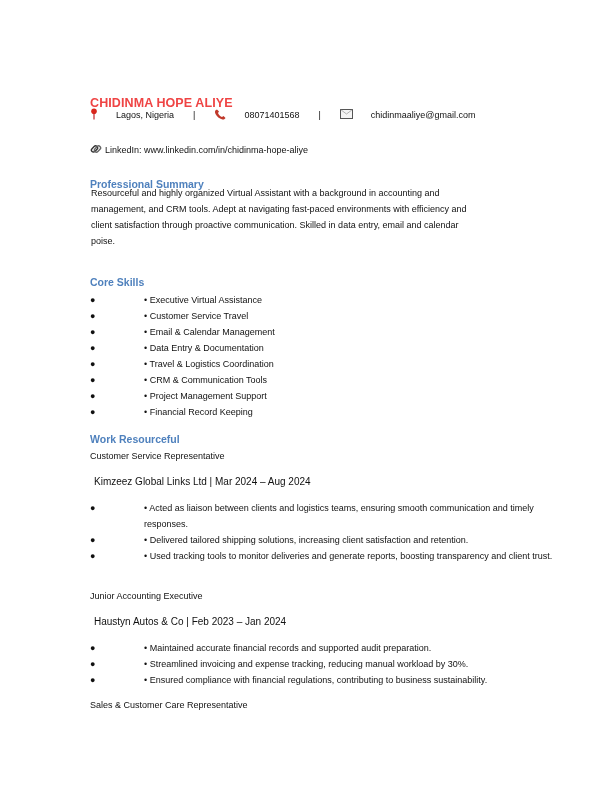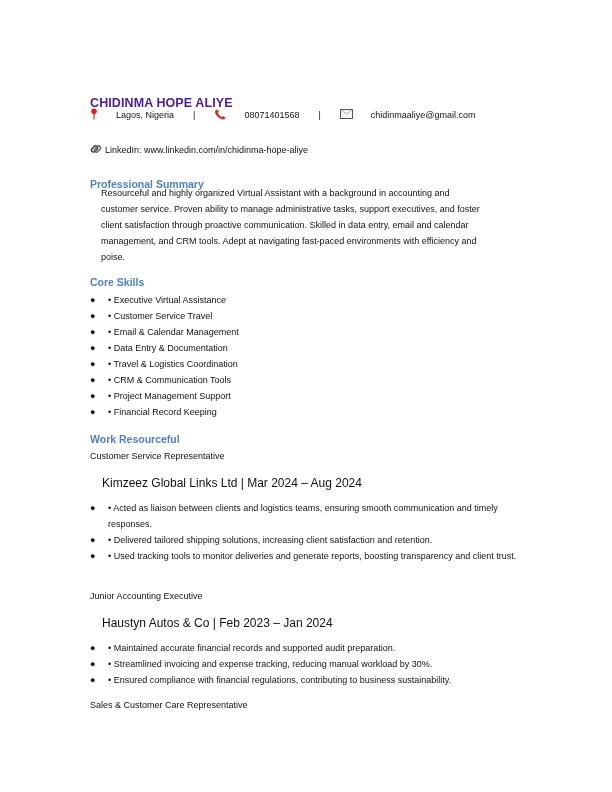--- a/index.html
+++ b/index.html
@@ -1,30 +1,30 @@
 <!DOCTYPE html>
 <html><head>
   <meta charset="utf-8">
   <style>
     html, body { margin: 0; padding: 0; background: #ffffff; }
     body { width: 612px; height: 792px; position: relative; overflow: hidden;
       font-family: "Liberation Sans", "DejaVu Sans", sans-serif; color: #111; }
     .page { position: absolute; left: 90px; top: 0; width: 440px; }
-    .name { position: absolute; top: 96px; left: 0; font-size: 12.5px; font-weight: bold; color: #4c1d95; letter-spacing: 0.1px; white-space: nowrap; }
+    .name { position: absolute; top: 96px; left: 0; font-size: 12.5px; font-weight: bold; color: #ef4444; letter-spacing: 0.1px; white-space: nowrap; }
     .contact { position: absolute; left: 0; font-size: 9px; white-space: nowrap; display: flex; align-items: center; }
     .contact .ic { display: inline-block; margin-right: 3px; }
     .contact .sep { margin: 0 4px; }
     .h2 { position: absolute; left: 0; font-size: 10.5px; font-weight: bold; color: #4f81bd; white-space: nowrap; }
-    .para { position: absolute; left: 11px; width: 440px; font-size: 9px; line-height: 16px; }
+    .para { position: absolute; left: 1px; width: 440px; font-size: 9px; line-height: 16px; }
     .list { position: absolute; left: 0; margin: 0; padding: 0; list-style: none; font-size: 9px; }
     .list li { position: relative; padding-left: 18px; line-height: 16px; }
     .list li .dot { position: absolute; left: 0; top: 0; width: 10px; font-size: 9px; }
-    .list li .txt { display: block; width: 412px; }
+    .list li .txt { display: block; width: 412px; margin-left: 36px; }
     .job-title { position: absolute; left: 0; font-size: 9px; font-weight: normal; white-space: nowrap; }
-    .company { position: absolute; left: 12px; font-size: 12px; white-space: nowrap; }
+    .company { position: absolute; left: 4px; font-size: 10px; white-space: nowrap; }
   </style>
 </head>
 <body>
 
 <div class="page">
 
   <div class="name">CHIDINMA HOPE ALIYE</div>
 
   <div class="contact" style="top:108px;gap:15px;">
     <span class="ic">
@@ -57,23 +57,22 @@
           <rect x="1" y="4" width="7" height="4" rx="2" transform="rotate(-45 4.5 6)" fill="none" stroke="#333" stroke-width="1.4"></rect>
           <rect x="4" y="4" width="7" height="4" rx="2" transform="rotate(-45 7.5 6)" fill="none" stroke="#666" stroke-width="1.4"></rect>
         </svg>
     </span>
     <span>LinkedIn: www.linkedin.com/in/chidinma-hope-aliye</span>
   </div>
 
   <div class="h2" style="top:178px;">Professional Summary</div>
   <div class="para" style="top:185px;">
     <div>Resourceful and highly organized Virtual Assistant with a background in accounting and</div>
-    <div>customer service. Proven ability to manage administrative tasks, support executives, and foster</div>
+    <div>management, and CRM tools. Adept at navigating fast-paced environments with efficiency and</div>
     <div>client satisfaction through proactive communication. Skilled in data entry, email and calendar</div>
-    <div>management, and CRM tools. Adept at navigating fast-paced environments with efficiency and</div>
     <div>poise.</div>
   </div>
 
   <div class="h2" style="top:276px;">Core Skills</div>
   <ul class="list" style="top:292px;">
     <li>
         <span class="dot">●</span>
         <span class="txt">• Executive Virtual Assistance</span>
       </li>
     <li>

